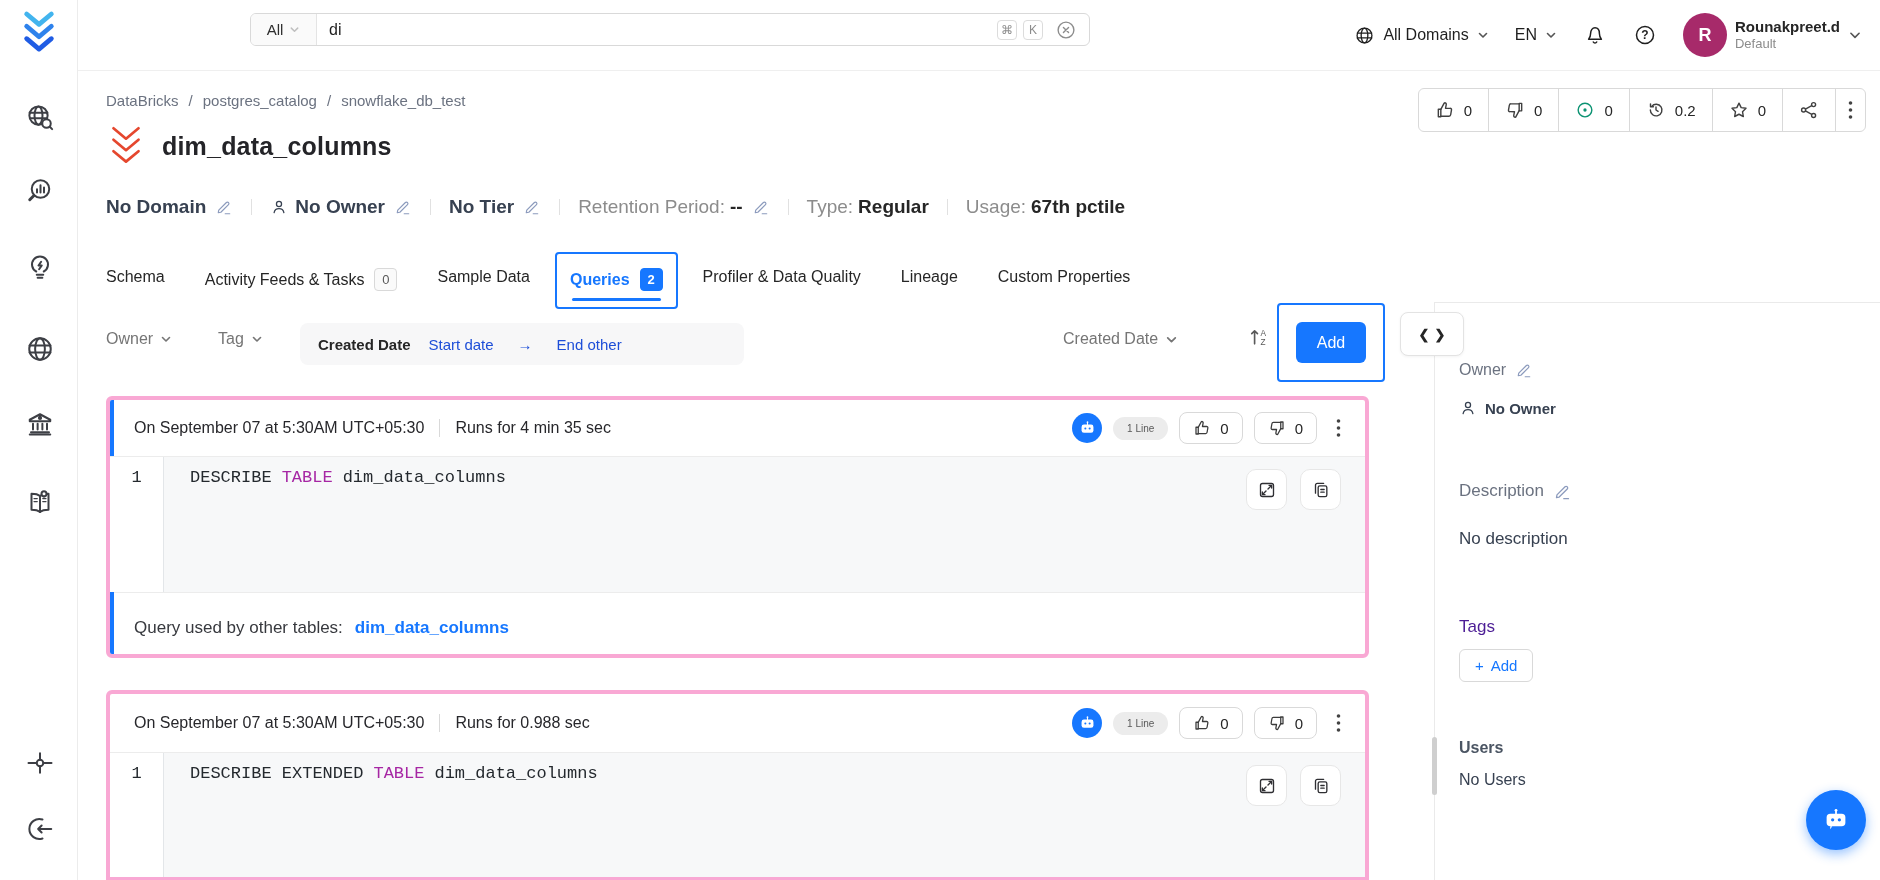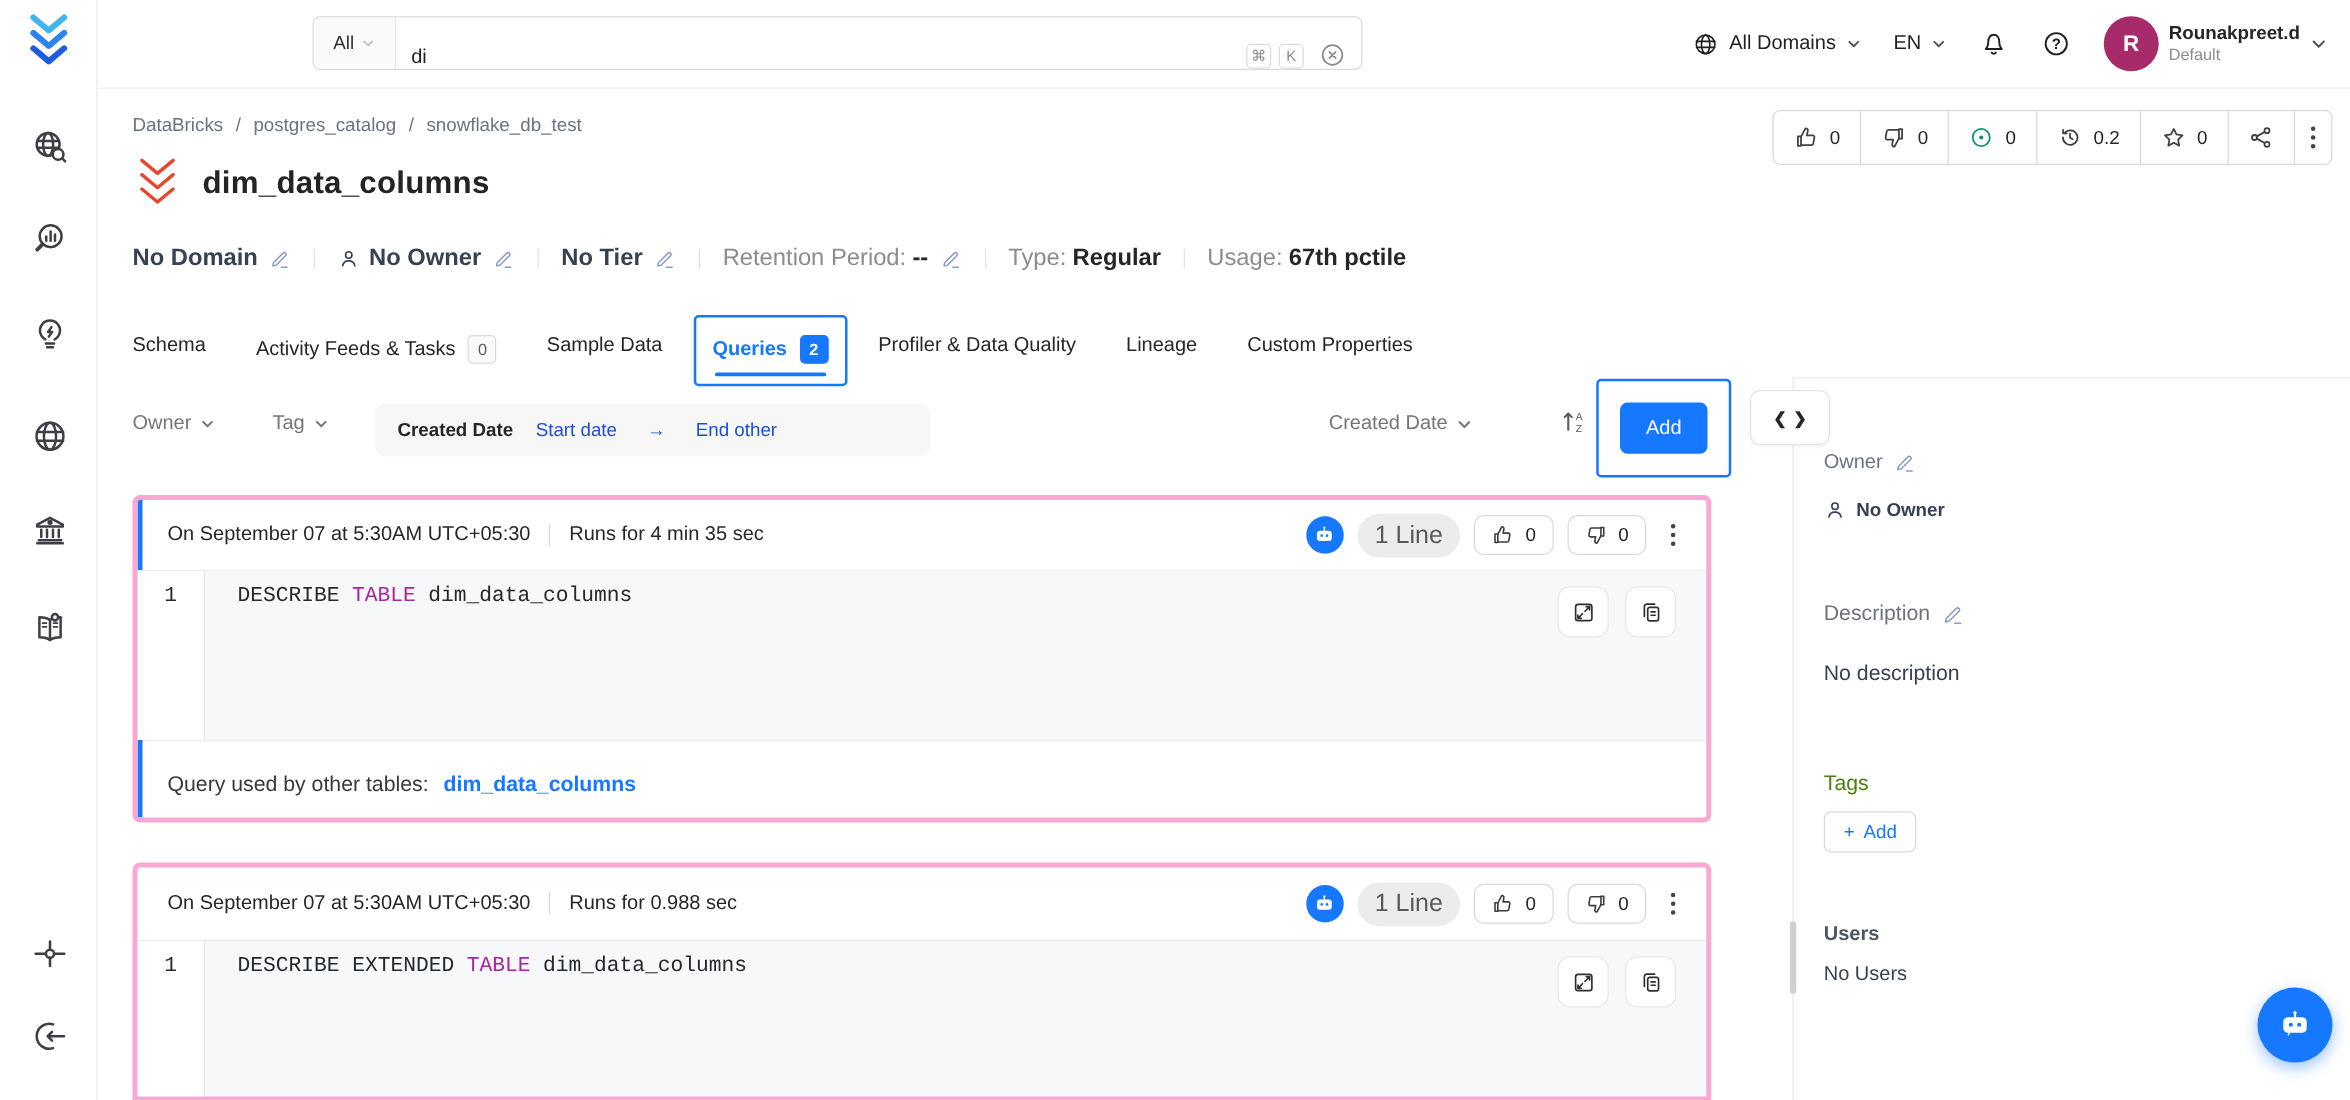--- a/index.html
+++ b/index.html
@@ -14,22 +14,22 @@
   
   .sidebar { position:absolute; left:0; top:0; width:78px; height:880px; background:#fff;
              border-right:1px solid #ececec; z-index:7; }
   .logo { position:absolute; left:20px; top:8px; width:38px; height:48px; cursor:pointer; }
   .side-ic { position:absolute; left:24px; width:32px; height:32px; color:#3d3f45; cursor:pointer; }
 
   .top-divider { position:absolute; left:0; top:70px; width:1880px; height:1px; background:#efefef; z-index:6; }
 
   
   .topbar { position:absolute; left:78px; top:0; width:1802px; height:70px; background:#fff; z-index:5; }
-  .search { position:absolute; left:172px; top:13px; width:840px; height:43px; border:1px solid #d9d9d9;
-            border-radius:6px; display:flex; align-items:flex-end; background:#fff; }
+  .search { position:absolute; left:172px; top:13px; width:840px; height:33px; border:1px solid #d9d9d9;
+            border-radius:6px; display:flex; align-items:center; background:#fff; }
   .search-scope { width:66px; height:100%; background:#fafafa; border-right:1px solid #e4e4e4;
                   border-radius:5px 0 0 5px; display:flex; align-items:center; justify-content:center; gap:6px;
                   font-size:15px; color:#2f2f2f; cursor:pointer; }
   .search-scope .chev { color:#bfbfbf; }
   .search-input { flex:1; border:none; outline:none; font:16px "Liberation Sans",sans-serif; color:#1f1f1f; padding:0 12px; background:transparent; }
   .kbd-group { display:flex; gap:6px; align-items:center; margin-right:12px; }
   .keycap { min-width:20px; height:20px; padding:0 3px; border:1px solid #dcdcdc; border-radius:4px;
             font-size:12px; color:#8c8c8c; display:flex; align-items:center; justify-content:center; background:#fff; }
   .search-clear { margin-right:12px; color:#8c8c8c; cursor:pointer; }
 
@@ -88,21 +88,21 @@
                  display:flex; align-items:center; justify-content:center; gap:5px; font-size:13px; font-weight:700;
                  color:#262626; cursor:pointer; z-index:8; }
 
   
   .qcard { position:absolute; left:106px; width:1263px; background:#fff; border:4px solid #f9a8d4; border-radius:6px; z-index:2; overflow:hidden; }
   .qcard.sel::before { content:""; position:absolute; left:0; top:0; bottom:0; width:4px; background:#1677ff; }
   .qheader { height:56px; display:flex; align-items:center; padding:0 16px 0 24px; font-size:16px; color:#27272b; }
   .qh-sep { width:1px; height:18px; background:#d9d9d9; margin:0 15px; }
   .qh-right { margin-left:auto; display:flex; align-items:center; gap:11px; }
   .bot-av { width:30px; height:30px; border-radius:50%; background:#1677ff; display:flex; align-items:center; justify-content:center; }
-  .pill { background:#ececec; color:#595959; border-radius:999px; padding:6px 14px; font-size:20px; }
+  .pill { background:#ececec; color:#595959; border-radius:999px; padding:6px 14px; font-size:10px; }
   .vote-btn { display:flex; align-items:center; gap:9px; border:1px solid #d9d9d9; border-radius:8px; background:#fff;
               padding:6px 13px; font-size:15px; color:#262626; cursor:pointer; }
   .vote-btn svg { color:#3c3c3c; }
   .kebab { padding:4px 8px; cursor:pointer; }
   .qcode { position:relative; display:flex; border-top:1px solid #ececec; background:#f7f8f9; }
   .gutter { width:54px; background:#fff; border-right:1px solid #e3e6e9; padding-top:11px; text-align:center;
             font:17px "Liberation Mono",monospace; color:#24292e; }
   .codeline { padding:11px 0 0 26px; font:17px "Liberation Mono",monospace; color:#24292e; white-space:nowrap; }
   .sql-kw { color:#a626a4; }
   .tok { margin-right:10px; }
@@ -607,21 +607,21 @@
           <path d="M5 16.2L15.2 6a1.9 1.9 0 0 1 2.7 0l.1.1a1.9 1.9 0 0 1 0 2.7L7.8 19l-3.4.6z"></path>
           <path d="M13.6 21h6"></path>
         </svg>
     </span>
   </span>
   <span class="p-item" style="top:226px">
     <span class="p-value" style="font-size:17px">No description</span>
   </span>
 
   <span class="p-item" style="top:314px">
-    <span class="p-label" style="font-size:17px;color:#4d7c0f">Tags</span>
+    <span class="p-label" style="font-size:17px;color:#4c1d95">Tags</span>
   </span>
   <span class="p-item" style="top:346px">
     <span class="tags-add">
       <span>+</span>
       <span>Add</span>
     </span>
   </span>
 
   <span class="p-item" style="top:436px">
     <span class="p-strong-label">Users</span>

